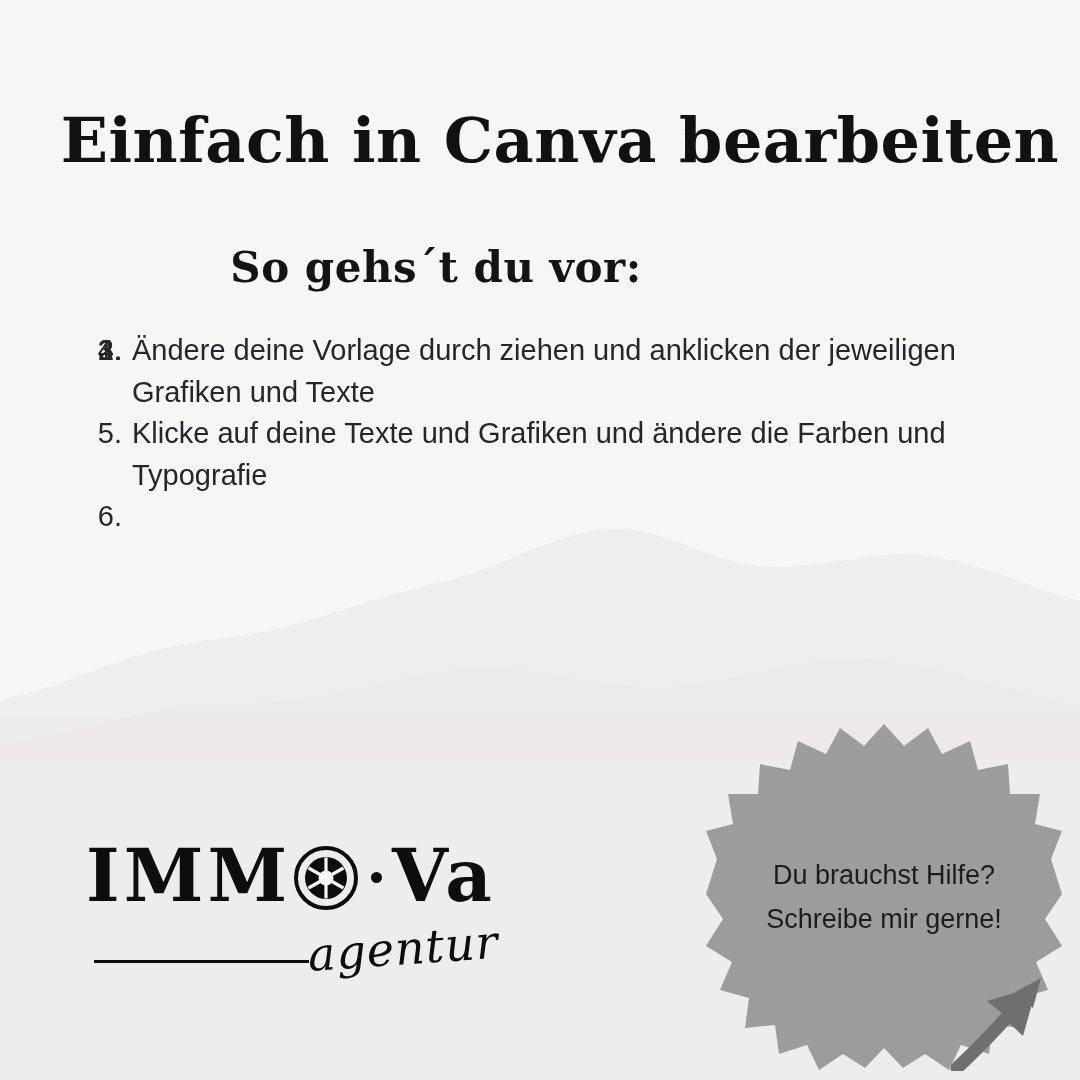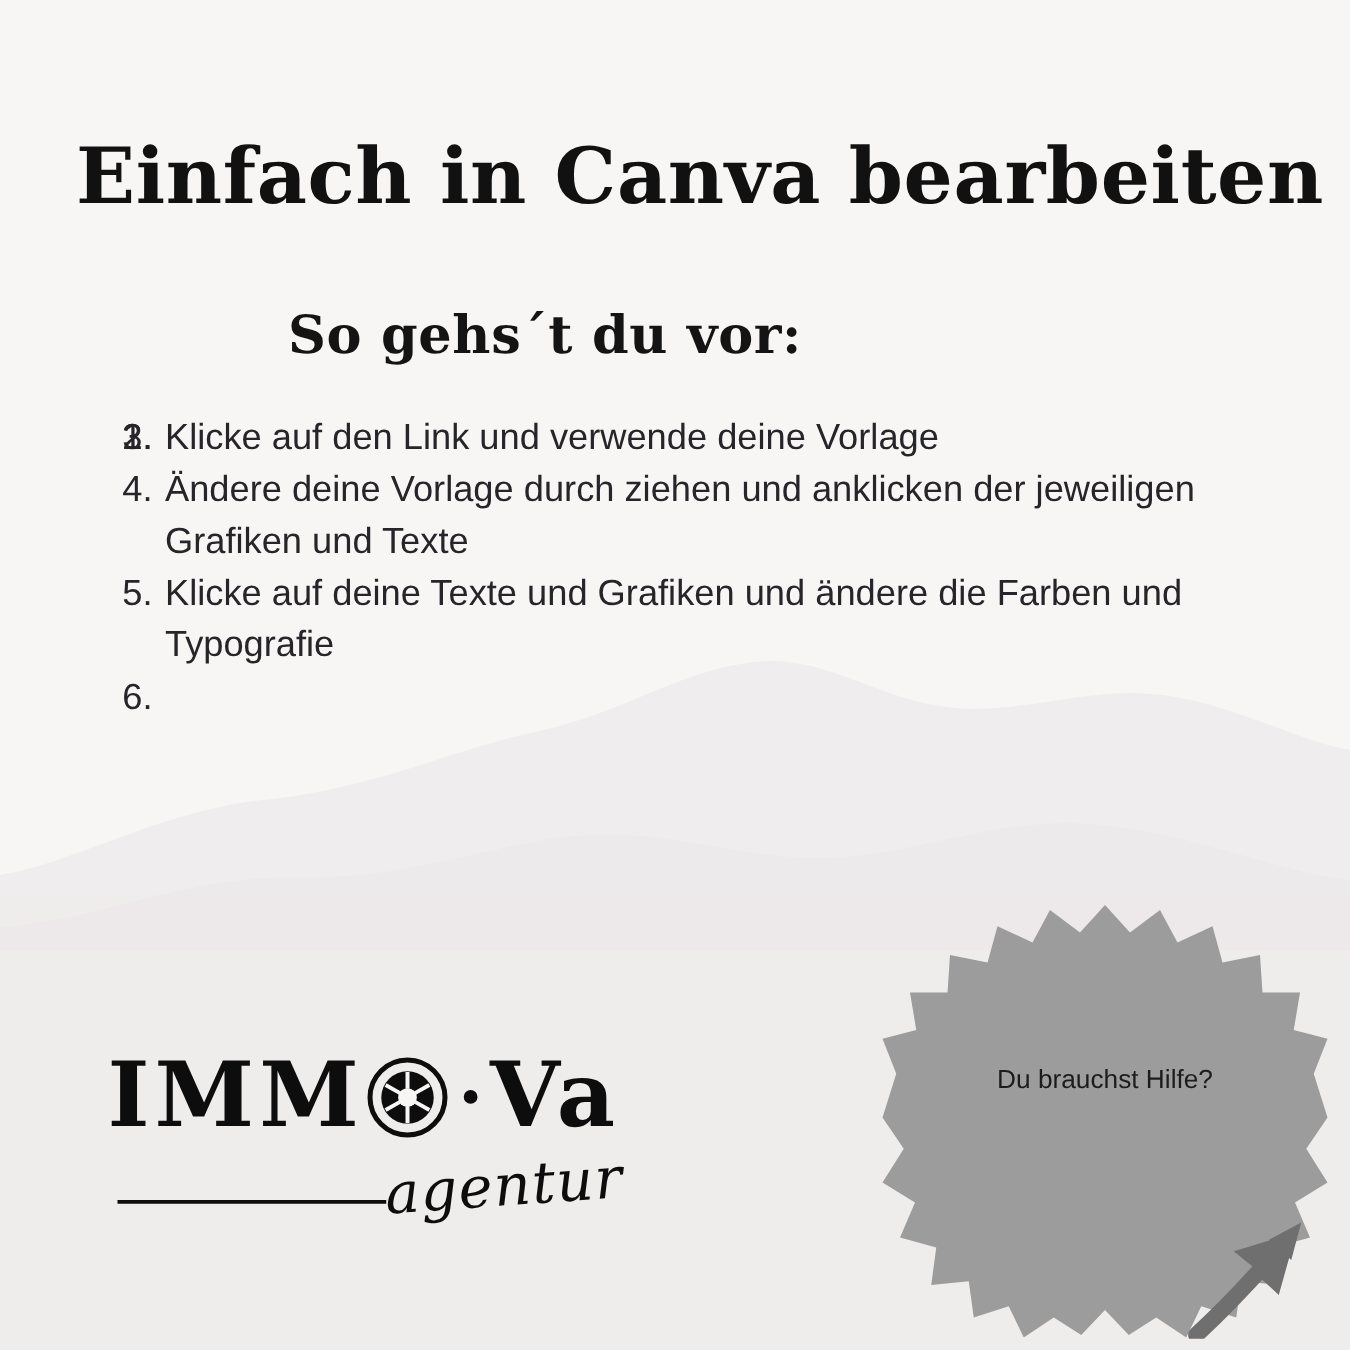--- a/index.html
+++ b/index.html
@@ -162,25 +162,25 @@
     position: absolute;
     left: 700px;
     top: 718px;
     width: 368px;
     height: 352px;
   }
   .badge-svg { position: absolute; left: 0; top: 0; }
   .badge-text {
     position: absolute;
     left: 0;
-    top: 124px;
+    top: 135px;
     width: 368px;
     text-align: center;
     font-family: "Liberation Sans", sans-serif;
-    font-size: 21px;
+    font-size: 27px;
     line-height: 44px;
     color: #1c1c1c;
   }
   .arrow {
     position: absolute;
     left: 245px;
     top: 238px;
     width: 120px;
     height: 115px;
   }
@@ -209,21 +209,20 @@
 
     <ol class="steps">
       <li class="step">
         <span class="num">1.</span>
       </li>
       <li class="step">
         <span class="num">2.</span>
       </li>
       <li class="step">
         <span class="num">3.</span>
-        <span>Klicke auf den Link und verwende deine Vorlage</span>
       </li>
       <li class="step">
         <span class="num">4.</span>
         <span>Ändere deine Vorlage durch ziehen und anklicken der jeweiligen Grafiken und Texte</span>
       </li>
       <li class="step">
         <span class="num">5.</span>
         <span>Klicke auf deine Texte und Grafiken und ändere die Farben und Typografie</span>
       </li>
       <li class="step">
@@ -259,20 +258,21 @@
       <svg class="badge-svg" width="368" height="352" viewBox="0 0 368 352">
         <polygon fill="#9c9c9c" points="
           184,6 204,28 228,10 242,36 270,23 278,52 308,46 310,76 340,76 335,106
           362,113 351,141 362,176 345,201 362,228 336,244 348,272 319,280 323,310
           293,307 289,336 261,327 249,352 225,336 203,350 184,330 165,350 143,336
           119,352 107,327 79,336 75,307 45,310 49,280 20,272 32,244 6,228 23,201
           6,176 17,141 6,113 33,106 28,76 58,76 60,46 90,52 98,23 126,36 140,10 164,28"></polygon>
       </svg>
       <div class="badge-text">
         <div>Du brauchst Hilfe?</div>
+        <div>Schreibe mir gerne!</div>
       </div>
       <svg class="arrow" viewBox="0 0 120 115">
         <path d="M8,110 L58,58 L42,45 L92,30 L78,80 L63,66 L16,115 Z" fill="#6f6f6f"></path>
         <path d="M12,112 C40,86 62,62 84,36" stroke="#6f6f6f" stroke-width="13" fill="none" stroke-linecap="round"></path>
         <polygon points="96,22 70,36 88,52" fill="#6f6f6f"></polygon>
       </svg>
     </div>
 
   </div>
 </div>

